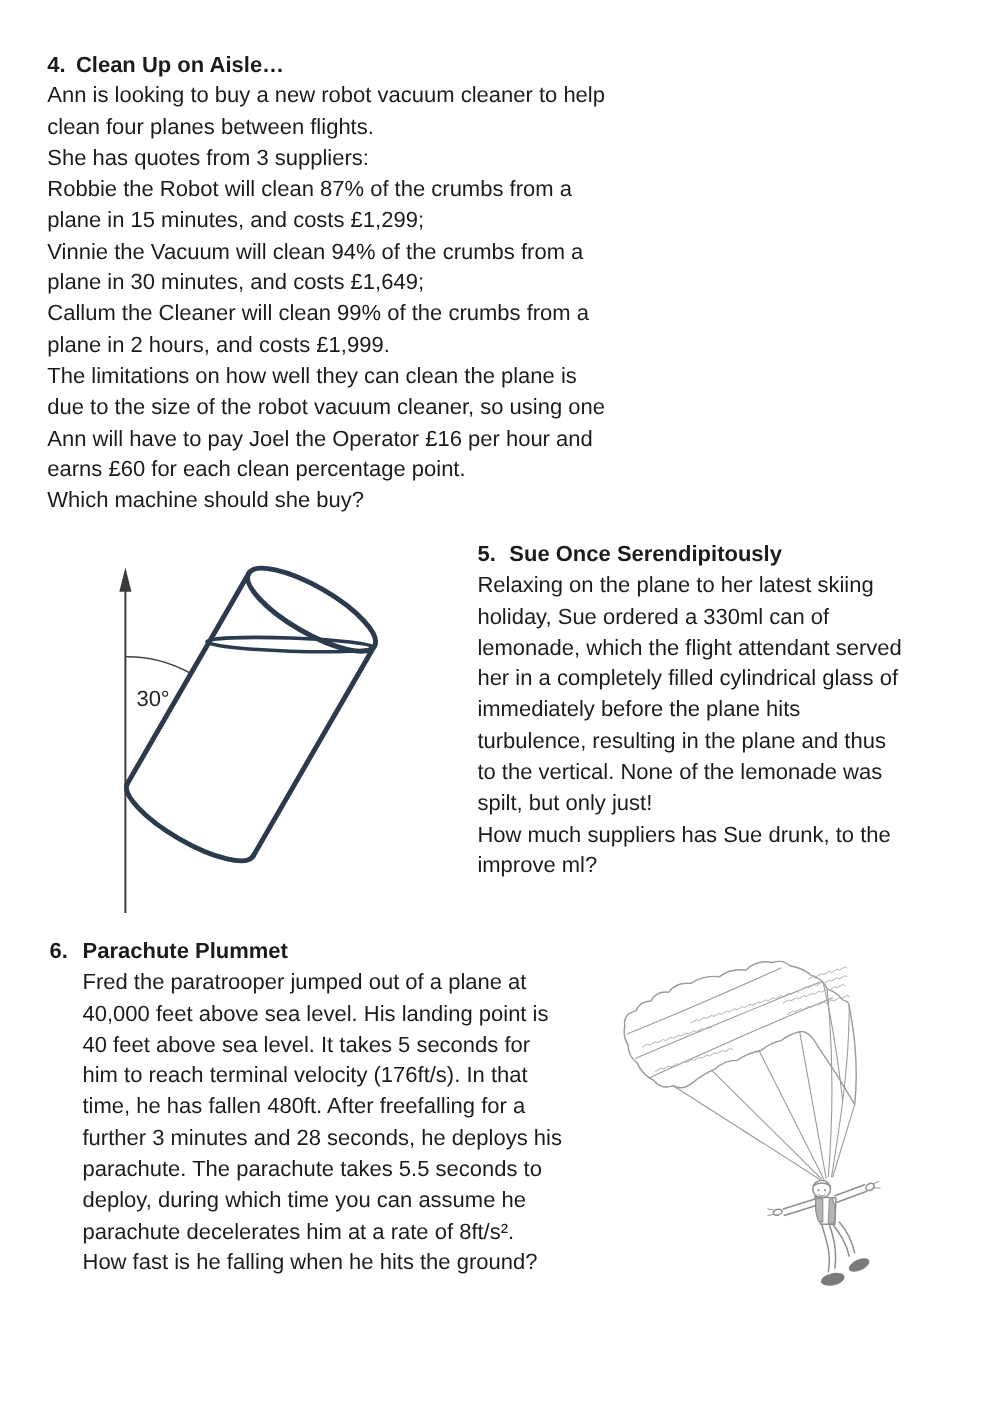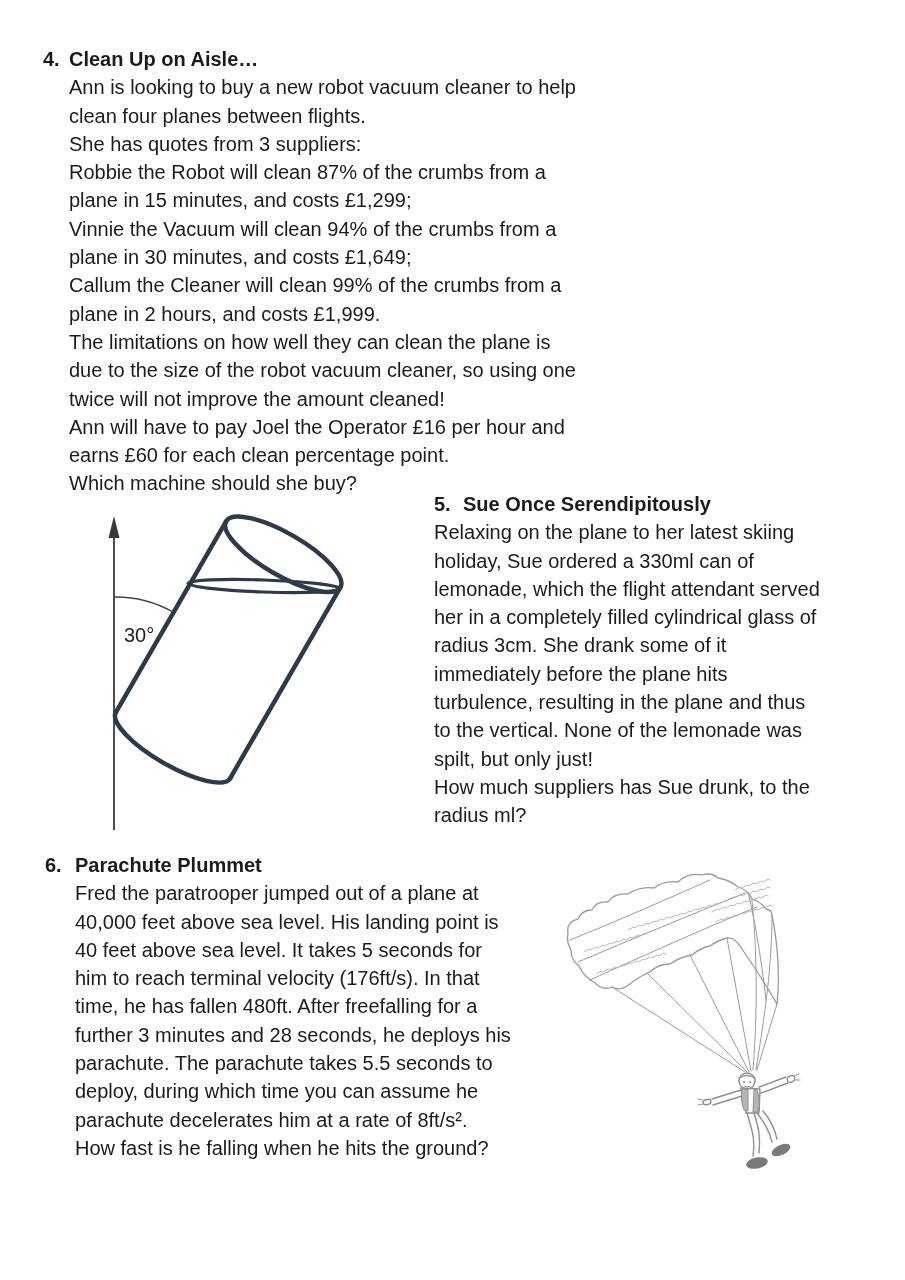--- a/index.html
+++ b/index.html
@@ -6,21 +6,21 @@
   #page {
     position:relative; width:905px; height:1280px; background:#ffffff;
     font-family:"Liberation Sans", sans-serif; color:#1b1b1b; overflow:hidden;
   }
   .problem { position:absolute; font-size:20px; line-height:28.3px; }
   .p-head { display:flex; font-weight:bold; white-space:nowrap; }
   .p-num4 { width:26px; flex:0 0 26px; }
   .p-num5 { width:29px; flex:0 0 29px; }
   .p-num6 { width:30px; flex:0 0 30px; }
   .p-body { white-space:nowrap; }
-  .p-body4 { margin-left:26px; }
+  .p-body4 { }
   .p-body5 { }
   .p-body6 { margin-left:30px; }
   .diagram { position:absolute; }
   #cylinder-svg { left:85px; top:500px; width:280px; height:340px; }
   #parachute-svg { left:545px; top:850px; width:360px; height:335px; }
   svg text { font-family:"Liberation Sans", sans-serif; }
 </style>
 </head>
 <body>
 
@@ -36,21 +36,20 @@
         <div>clean four planes between flights.</div>
         <div>She has quotes from 3 suppliers:</div>
         <div>Robbie the Robot will clean 87% of the crumbs from a</div>
         <div>plane in 15 minutes, and costs £1,299;</div>
         <div>Vinnie the Vacuum will clean 94% of the crumbs from a</div>
         <div>plane in 30 minutes, and costs £1,649;</div>
         <div>Callum the Cleaner will clean 99% of the crumbs from a</div>
         <div>plane in 2 hours, and costs £1,999.</div>
         <div>The limitations on how well they can clean the plane is</div>
         <div>due to the size of the robot vacuum cleaner, so using one</div>
-        <div>twice will not improve the amount cleaned!</div>
         <div>Ann will have to pay Joel the Operator £16 per hour and</div>
         <div>earns £60 for each clean percentage point.</div>
         <div>Which machine should she buy?</div>
       </div>
   </div>
 
   <svg id="cylinder-svg" class="diagram" viewBox="85 500 280 340">
 
     <g fill="none" stroke-width="1.8" stroke="#3a3a3a">
       <line x1="114" y1="830" x2="114" y2="536"></line>
@@ -74,27 +73,26 @@
   <div class="problem" style="left:434px; top:490px; width:470px;">
     <div class="p-head">
       <span class="p-num5">5.</span>
       <span>Sue Once Serendipitously</span>
     </div>
     <div class="p-body p-body5">
         <div>Relaxing on the plane to her latest skiing</div>
         <div>holiday, Sue ordered a 330ml can of</div>
         <div>lemonade, which the flight attendant served</div>
         <div>her in a completely filled cylindrical glass of</div>
-        <div>radius 3cm. She drank some of it</div>
         <div>immediately before the plane hits</div>
         <div>turbulence, resulting in the plane and thus</div>
         <div>to the vertical. None of the lemonade was</div>
         <div>spilt, but only just!</div>
         <div>How much suppliers has Sue drunk, to the</div>
-        <div>radius ml?</div>
+        <div>improve ml?</div>
       </div>
   </div>
 
   <div class="problem" style="left:45px; top:851px; width:500px;">
     <div class="p-head">
       <span class="p-num6">6.</span>
       <span>Parachute Plummet</span>
     </div>
     <div class="p-body p-body6">
         <div>Fred the paratrooper jumped out of a plane at</div>

